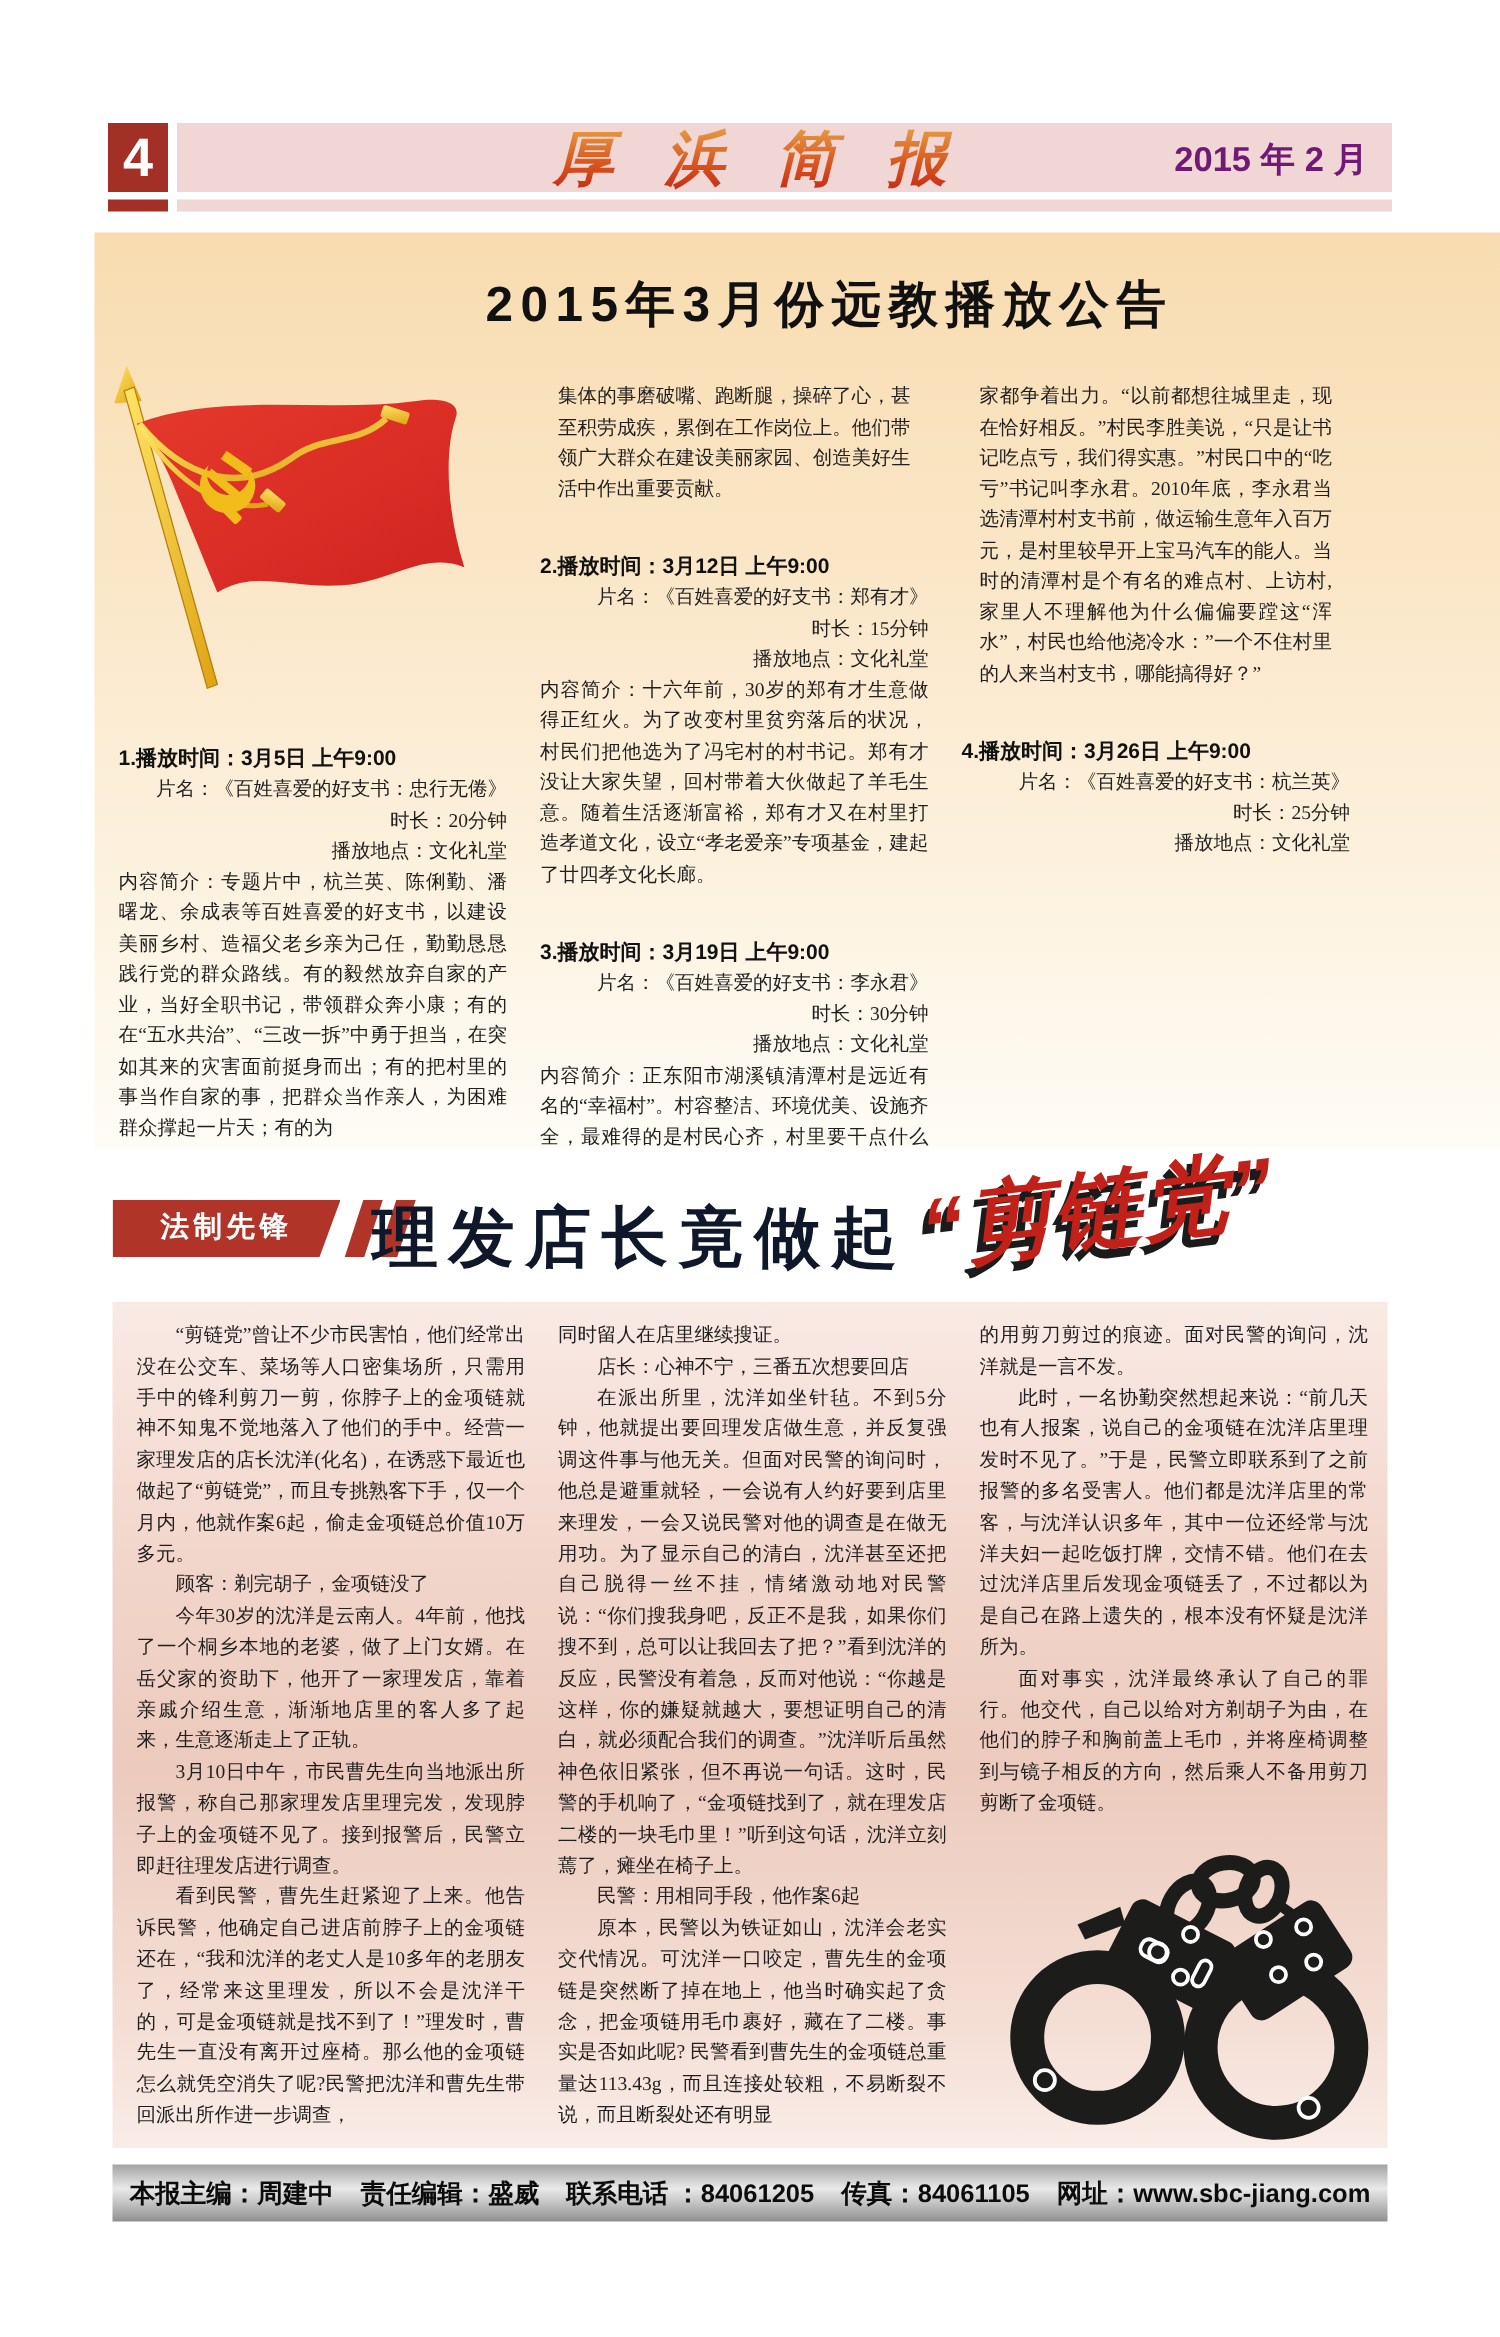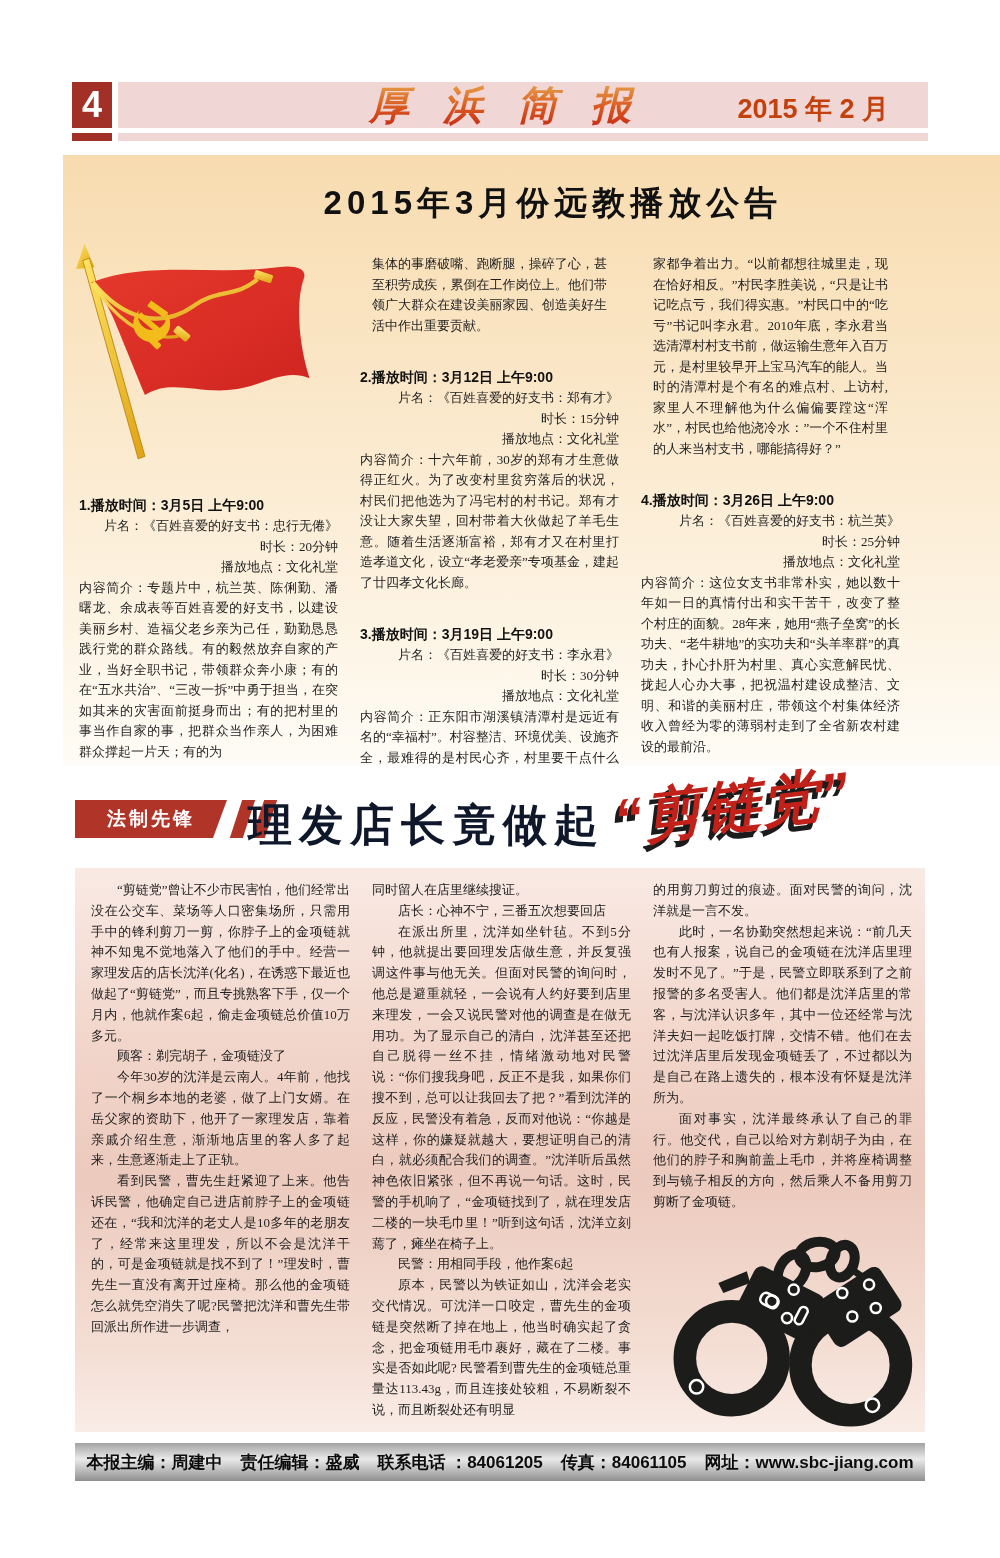--- a/index.html
+++ b/index.html
@@ -10,22 +10,22 @@
   .pageno{position:absolute;left:72px;top:82px;width:40px;height:46px;background:#a33026;
           color:#fff;font-family:"Liberation Sans","DejaVu Sans",sans-serif;font-weight:bold;
           font-size:36px;display:flex;align-items:center;justify-content:center;}
   .pageno-bar{position:absolute;left:72px;top:133px;width:40px;height:8px;background:#a33026;}
   .band{position:absolute;left:118px;top:82px;width:810px;height:46px;background:#f1d6d6;}
   .band2{position:absolute;left:118px;top:133px;width:810px;height:8px;background:#f1d6d6;}
   .masthead{position:absolute;left:0;right:12px;top:-4px;text-align:center;
             font-size:40px;font-weight:bold;font-style:italic;letter-spacing:34px;
             background:linear-gradient(180deg,#e9b050 0%,#d9571f 55%,#c11e11 100%);
             -webkit-background-clip:text;background-clip:text;color:transparent;}
-  .issue-date{position:absolute;right:39px;top:9px;font-family:"Liberation Sans","DejaVu Sans",sans-serif;
-              font-weight:bold;font-size:27px;color:#c2410c;}
+  .issue-date{position:absolute;right:16px;top:9px;font-family:"Liberation Sans","DejaVu Sans",sans-serif;
+              font-weight:bold;font-size:23px;color:#701a75;}
 
   
   .panel-a{position:absolute;left:63px;top:155px;width:980px;height:610px;overflow:hidden;
            background:linear-gradient(180deg,#f8dcb0 0%,#fae6c6 35%,#fdf3e2 75%,#fefcf6 100%);}
   .panel-a .title{margin:26px 0 6px;text-align:center;font-family:"Liberation Sans","DejaVu Sans",sans-serif;
            font-weight:bold;font-size:33px;letter-spacing:5px;color:#111;}
   .cols{display:flex;gap:22px;padding:10px 16px 0 16px;}
   .col{width:259px;flex:0 0 259px;}
   .panel-a .col{font-size:13px;line-height:20.5px;}
   .flagbox{position:relative;height:222px;}
@@ -146,21 +146,20 @@
         </div>
       </div>
 
       <div class="col">
         <p class="carry">家都争着出力。“以前都想往城里走，现在恰好相反。”村民李胜美说，“只是让书记吃点亏，我们得实惠。”村民口中的“吃亏”书记叫李永君。2010年底，李永君当选清潭村村支书前，做运输生意年入百万元，是村里较早开上宝马汽车的能人。当时的清潭村是个有名的难点村、上访村,家里人不理解他为什么偏偏要蹚这“浑水”，村民也给他浇冷水：”一个不住村里的人来当村支书，哪能搞得好？”</p>
         <div class="item">
           <p class="ih">4.播放时间：3月26日 上午9:00</p>
           <p class="meta">片名：《百姓喜爱的好支书：杭兰英》</p>
           <p class="meta">时长：25分钟</p>
           <p class="meta">播放地点：文化礼堂</p>
-          <p class="p">内容简介：这位女支书非常朴实，她以数十年如一日的真情付出和实干苦干，改变了整个村庄的面貌。28年来，她用“燕子垒窝”的长功夫、“老牛耕地”的实功夫和“头羊率群”的真功夫，扑心扑肝为村里、真心实意解民忧、拢起人心办大事，把祝温村建设成整洁、文明、和谐的美丽村庄，带领这个村集体经济收入曾经为零的薄弱村走到了全省新农村建设的最前沿。</p>
         </div>
       </div>
 
     </div>
   </div>
 
   <div class="badge">法制先锋</div>
   <div class="stripe s1"></div>
   <div class="stripe s2"></div>
   <div class="headline">
@@ -168,20 +167,21 @@
     <span class="hl-red">“剪链党”</span>
   </div>
 
   <div class="panel-b">
     <div class="cols">
 
       <div class="col">
         <p class="p ind">“剪链党”曾让不少市民害怕，他们经常出没在公交车、菜场等人口密集场所，只需用手中的锋利剪刀一剪，你脖子上的金项链就神不知鬼不觉地落入了他们的手中。经营一家理发店的店长沈洋(化名)，在诱惑下最近也做起了“剪链党”，而且专挑熟客下手，仅一个月内，他就作案6起，偷走金项链总价值10万多元。</p>
         <p class="p ind">顾客：剃完胡子，金项链没了</p>
         <p class="p ind">今年30岁的沈洋是云南人。4年前，他找了一个桐乡本地的老婆，做了上门女婿。在岳父家的资助下，他开了一家理发店，靠着亲戚介绍生意，渐渐地店里的客人多了起来，生意逐渐走上了正轨。</p>
+        <p class="p ind">3月10日中午，市民曹先生向当地派出所报警，称自己那家理发店里理完发，发现脖子上的金项链不见了。接到报警后，民警立即赶往理发店进行调查。</p>
         <p class="p ind">看到民警，曹先生赶紧迎了上来。他告诉民警，他确定自己进店前脖子上的金项链还在，“我和沈洋的老丈人是10多年的老朋友了，经常来这里理发，所以不会是沈洋干的，可是金项链就是找不到了！”理发时，曹先生一直没有离开过座椅。那么他的金项链怎么就凭空消失了呢?民警把沈洋和曹先生带回派出所作进一步调查，</p>
       </div>
 
       <div class="col">
         <p class="p">同时留人在店里继续搜证。</p>
         <p class="p ind">店长：心神不宁，三番五次想要回店</p>
         <p class="p ind">在派出所里，沈洋如坐针毡。不到5分钟，他就提出要回理发店做生意，并反复强调这件事与他无关。但面对民警的询问时，他总是避重就轻，一会说有人约好要到店里来理发，一会又说民警对他的调查是在做无用功。为了显示自己的清白，沈洋甚至还把自己脱得一丝不挂，情绪激动地对民警说：“你们搜我身吧，反正不是我，如果你们搜不到，总可以让我回去了把？”看到沈洋的反应，民警没有着急，反而对他说：“你越是这样，你的嫌疑就越大，要想证明自己的清白，就必须配合我们的调查。”沈洋听后虽然神色依旧紧张，但不再说一句话。这时，民警的手机响了，“金项链找到了，就在理发店二楼的一块毛巾里！”听到这句话，沈洋立刻蔫了，瘫坐在椅子上。</p>
         <p class="p ind">民警：用相同手段，他作案6起</p>
         <p class="p ind">原本，民警以为铁证如山，沈洋会老实交代情况。可沈洋一口咬定，曹先生的金项链是突然断了掉在地上，他当时确实起了贪念，把金项链用毛巾裹好，藏在了二楼。事实是否如此呢? 民警看到曹先生的金项链总重量达113.43g，而且连接处较粗，不易断裂不说，而且断裂处还有明显</p>
       </div>

